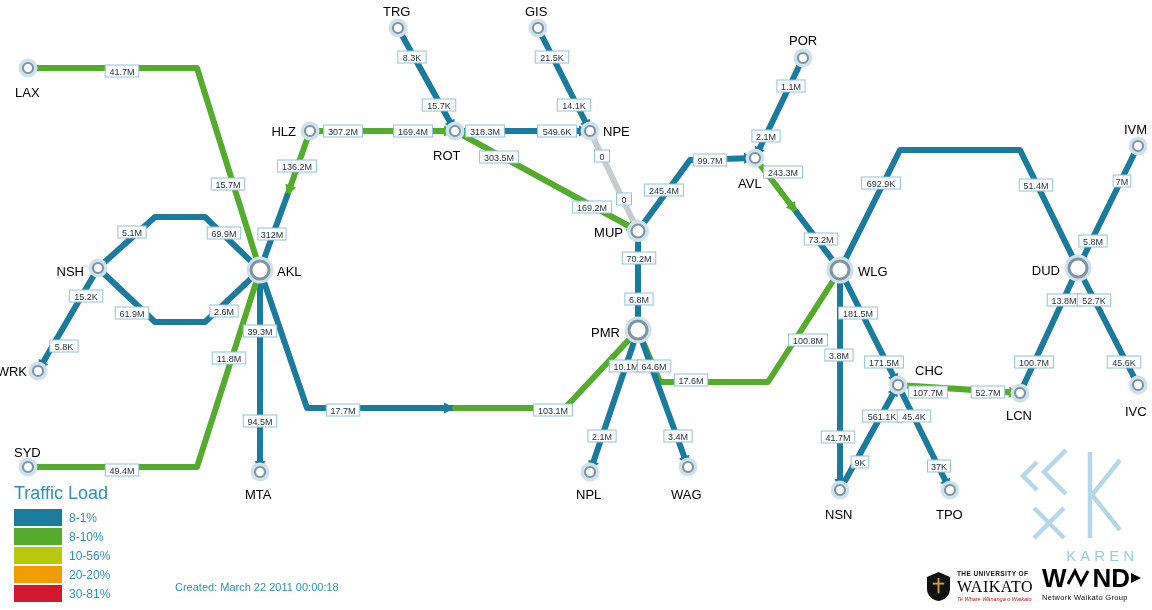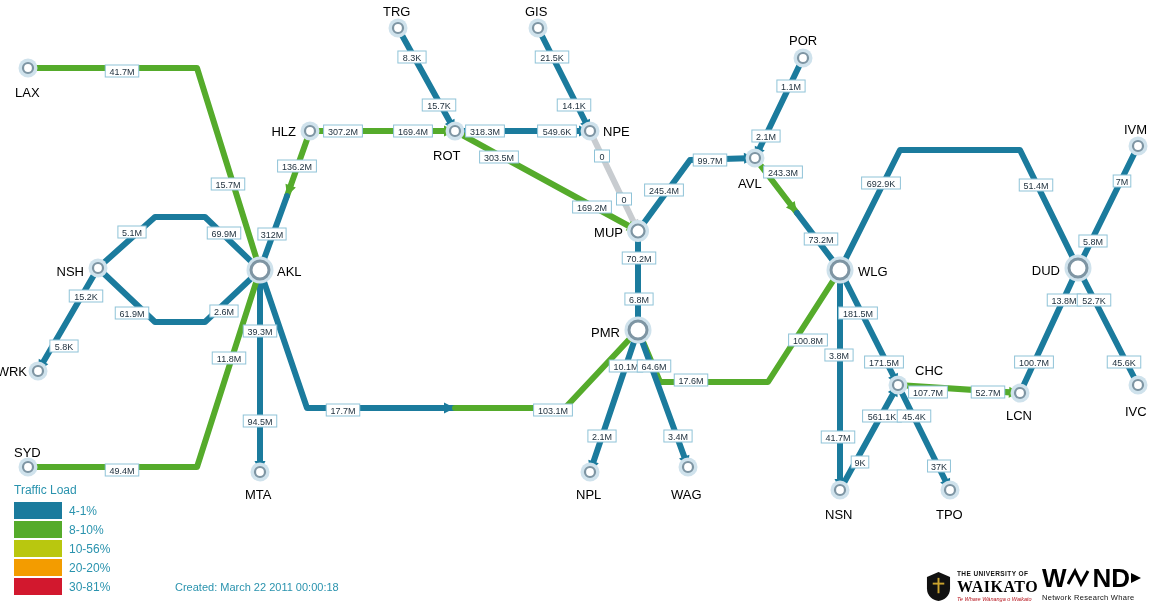--- a/index.html
+++ b/index.html
@@ -1,31 +1,31 @@
 <!DOCTYPE html>
 <html><head>
 <meta charset="utf-8">
 <style>
   html,body{margin:0;padding:0;background:#fff;}
   body{font-family:"Liberation Sans",sans-serif;}
   .stage{position:relative;width:1152px;height:610px;background:#fff;overflow:hidden;}
   #map-svg{position:absolute;left:0;top:0;}
   #map-svg text{font-family:"Liberation Sans","DejaVu Sans",sans-serif;}
   .legend{position:absolute;left:14px;top:483px;}
-  .legend-title{color:#2a93ae;font-size:12px;margin-bottom:5px;}
+  .legend-title{color:#2a93ae;font-size:18px;margin-bottom:5px;}
   .legend-row{display:flex;align-items:center;margin-bottom:2px;height:17px;}
   .swatch{width:48px;height:17px;display:inline-block;}
   .legend-label{margin-left:7px;font-size:12px;color:#2a93ae;}
   .created{position:absolute;left:175px;top:581px;font-size:11px;color:#2a93ae;}
   .karen{position:absolute;left:1012px;top:446px;width:136px;}
   .karen-text{color:#9ccbe0;font-size:15px;letter-spacing:4px;text-align:right;padding-right:10px;margin-top:1px;}
   .waikato{position:absolute;left:926px;top:571px;display:flex;align-items:center;gap:6px;}
   .wk-text{line-height:1;}
   .wk1{font-size:6.5px;font-weight:bold;letter-spacing:.4px;color:#111;}
-  .wk2{font-family:"Liberation Serif",serif;font-size:16px;font-weight:bold;letter-spacing:.5px;color:#000;margin-top:1px;}
+  .wk2{font-family:"Liberation Serif",serif;font-size:16px;font-weight:normal;letter-spacing:.5px;color:#000;margin-top:1px;}
   .wk3{font-size:5.5px;font-style:italic;color:#b5121b;margin-top:2px;}
   .wand{position:absolute;left:1042px;top:565px;}
   .wand-row{display:flex;align-items:center;font-weight:bold;font-size:26px;color:#000;line-height:1;}
   .wand-sub{font-size:7.5px;color:#111;margin-top:2px;letter-spacing:.3px;}
 </style>
 </head>
 <body>
 
 <div class="stage">
 
@@ -467,21 +467,21 @@
           <text x="1094" y="303.5" font-size="9" fill="#223340" text-anchor="middle">52.7K</text>
         </g>
       </g>
     </svg>
 
   <div class="legend">
     <div class="legend-title">Traffic Load</div>
     <div id="legend-rows">
         <div class="legend-row">
           <span class="swatch" style="background: rgb(27, 123, 157);"></span>
-          <span class="legend-label">4-1%</span>
+          <span class="legend-label">8-1%</span>
         </div>
         <div class="legend-row">
           <span class="swatch" style="background: rgb(85, 171, 43);"></span>
           <span class="legend-label">8-10%</span>
         </div>
         <div class="legend-row">
           <span class="swatch" style="background: rgb(185, 199, 15);"></span>
           <span class="legend-label">10-56%</span>
         </div>
         <div class="legend-row">
@@ -490,20 +490,33 @@
         </div>
         <div class="legend-row">
           <span class="swatch" style="background: rgb(210, 24, 46);"></span>
           <span class="legend-label">30-81%</span>
         </div>
       </div>
   </div>
 
   <div class="created">Created: March 22 2011 00:00:18</div>
 
+  <div class="karen">
+    <svg width="136" height="96" viewBox="0 0 136 96">
+      <g fill="none" stroke="#b5d7e7" stroke-width="4.5">
+        <polyline points="25,16 11,30 25,44"></polyline>
+        <polyline points="54,4 32,26 54,48"></polyline>
+        <line x1="78" y1="6" x2="78" y2="92"></line>
+        <polyline points="108,14 80,49 108,84"></polyline>
+        <line x1="22" y1="62" x2="52" y2="92"></line>
+        <line x1="52" y1="62" x2="22" y2="92"></line>
+      </g>
+    </svg>
+    <div class="karen-text">KAREN</div>
+  </div>
 
   <div class="waikato">
     <svg width="25" height="31" viewBox="0 0 26 32">
       <path d="M13,1 L25,6 V18 C25,26 19,30 13,31 C7,30 1,26 1,18 V6 Z" fill="#111"></path>
       <rect x="12" y="7" width="2" height="16" fill="#c9a22e"></rect>
       <rect x="7" y="12" width="12" height="2" fill="#c9a22e"></rect>
     </svg>
     <div class="wk-text">
       <div class="wk1">THE UNIVERSITY OF</div>
       <div class="wk2">WAIKATO</div>
@@ -515,16 +528,16 @@
     <div class="wand-row">
       <span>W</span>
       <svg width="26" height="22" viewBox="0 0 26 22">
         <polyline points="1,17 8,4 14,17 21,4" fill="none" stroke="#000" stroke-width="3"></polyline>
       </svg>
       <span>ND</span>
       <svg width="12" height="14" viewBox="0 0 12 14">
         <polygon points="1,2 11,7 1,12" fill="#000"></polygon>
       </svg>
     </div>
-    <div class="wand-sub">Network Research Whare</div>
+    <div class="wand-sub">Network Waikato Group</div>
   </div>
 
 </div>
 
 </body></html>

